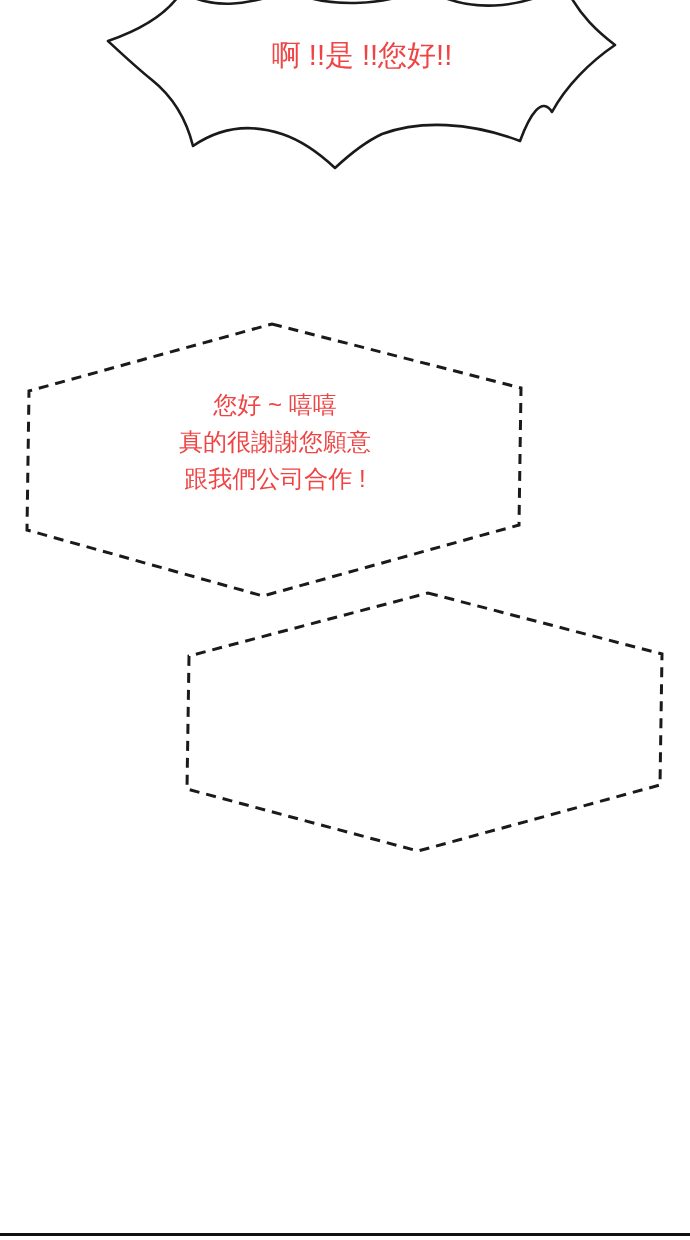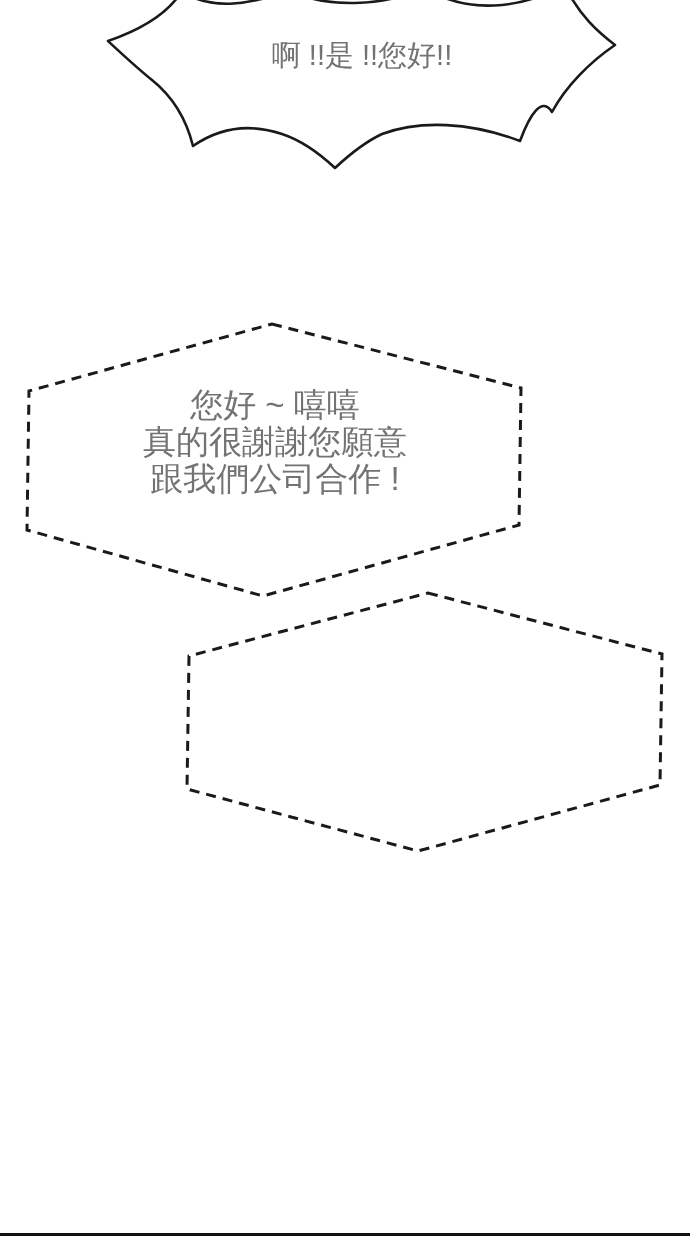--- a/index.html
+++ b/index.html
@@ -22,21 +22,21 @@
   .bubble-svg {
     position: absolute;
     top: 0;
     left: 0;
     width: 690px;
     height: 1240px;
     pointer-events: none;
   }
   .bubble-text {
     position: absolute;
-    color: #737373;
+    color: #ef4444;
     text-align: center;
     line-height: 36px;
     font-size: 28px;
     letter-spacing: 0px;
     white-space: pre;
     font-family: "Liberation Sans", "DejaVu Sans", sans-serif;
     font-weight: 400;
   }
   
   #shout-text {
@@ -45,21 +45,21 @@
     width: 508px;
     line-height: 38px;
     font-size: 29px;
   }
   
   #hex1-text {
     left: 25px;
     top: 386px;
     width: 500px;
     line-height: 37px;
-    font-size: 33px;
+    font-size: 24px;
   }
   
   #hex2-text {
     left: 185px;
     top: 643px;
     width: 478px;
     line-height: 37px;
     font-size: 29px;
   }
   #bottom-rule {

